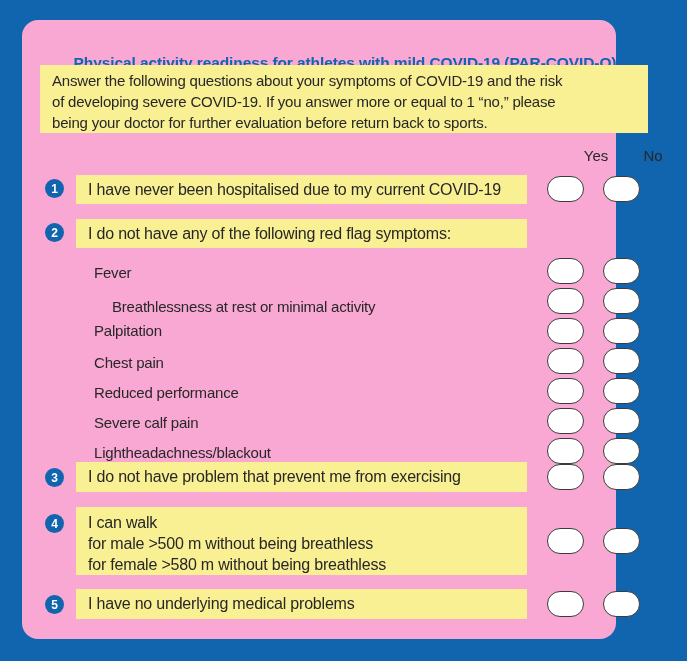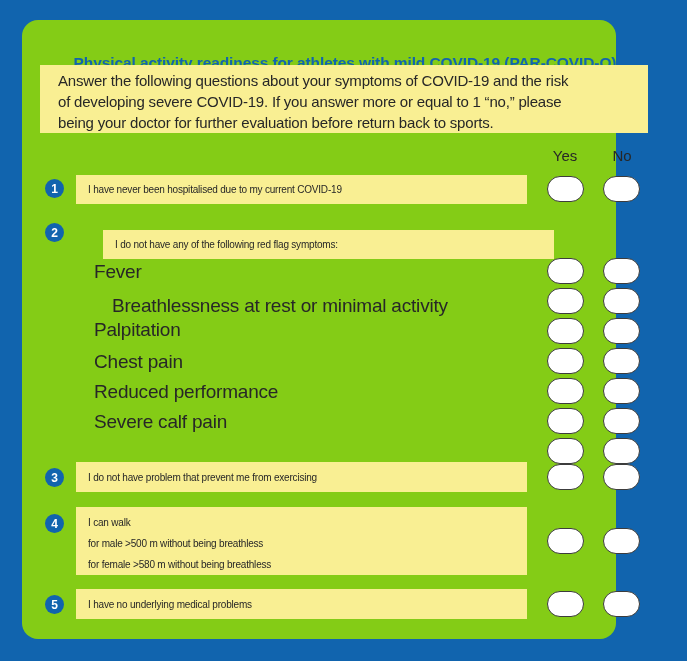--- a/index.html
+++ b/index.html
@@ -8,85 +8,86 @@
     font-family: "Liberation Sans", "DejaVu Sans", sans-serif;
     background: #1164AE;
     position: relative;
     overflow: hidden;
     color: #272727;
   }
   .card {
     position: absolute;
     left: 22px; top: 20px;
     width: 594px; height: 619px;
-    background: #84cc16;
+    background: #f9a8d4;
     border-radius: 16px;
   }
   .title {
     position: absolute;
     left: 0; top: 34px;
     width: 646px;
     text-align: center;
     font-size: 15.5px;
     font-weight: bold;
     color: #1164AE;
     letter-spacing: -0.1px;
   }
   .intro {
     position: absolute;
     left: 18px; top: 45px;      
     width: 608px; height: 68px;
     background: #F9EF93;
-    padding: 5px 12px 0 18px;
+    padding: 5px 12px 0 12px;
     font-size: 15px;
     line-height: 21px;
     letter-spacing: -0.2px;
   }
   .col-label {
     position: absolute;
     top: 127px;                  
     width: 40px;
     text-align: center;
     font-size: 15px;
+    margin-left: 31px;
   }
   .qnum {
     position: absolute;
     width: 19px; height: 19px;
     border-radius: 50%;
     background: #1164AE;
     color: #ffffff;
     font-size: 12px;
     font-weight: bold;
     display: flex;
     align-items: center;
     justify-content: center;
     left: 23px;                  
   }
   .qbox {
     position: absolute;
     left: 54px;                  
     width: 451px;
     background: #F9EF93;
-    font-size: 10px;
+    font-size: 16px;
     letter-spacing: -0.2px;
     display: flex;
     align-items: center;
     padding: 0 12px;
   }
   .qbox.multiline {
     display: block;
     padding-top: 5px;
     line-height: 21px;
   }
   .symptom {
     position: absolute;
     left: 72px;                  
     width: 430px;
     height: 28px;
-    font-size: 19px;
+    font-size: 15px;
     letter-spacing: -0.2px;
     display: flex;
     align-items: center;
   }
   .oval {
     position: absolute;
     width: 37px; height: 26px;
     border: 1.6px solid #3c3c3c;
     border-radius: 13px;
     background: #ffffff;
@@ -110,21 +111,21 @@
 
   <div class="col-label" style="left:523px;">Yes</div>
   <div class="col-label" style="left:580px;">No</div>
 
   <div class="qnum" style="top:159px;">1</div>
   <div class="qbox" style="top:155px;height:29px;">I have never been hospitalised due to my current COVID-19</div>
   <div class="oval yes" style="top:156px;"></div>
   <div class="oval no" style="top:156px;"></div>
 
   <div class="qnum" style="top:203px;">2</div>
-  <div class="qbox" style="top:210px;height:29px;margin-left:27px;">I do not have any of the following red flag symptoms:</div>
+  <div class="qbox" style="top:199px;height:29px;">I do not have any of the following red flag symptoms:</div>
 
   <div class="symptom" style="top:238px;">Fever</div>
   <div class="oval yes" style="top:238px;"></div>
   <div class="oval no" style="top:238px;"></div>
 
   <div class="symptom" style="top:272px;margin-left:18px;">Breathlessness at rest or minimal activity</div>
   <div class="oval yes" style="top:268px;"></div>
   <div class="oval no" style="top:268px;"></div>
 
   <div class="symptom" style="top:296px;">Palpitation</div>
@@ -136,20 +137,21 @@
   <div class="oval no" style="top:328px;"></div>
 
   <div class="symptom" style="top:358px;">Reduced performance</div>
   <div class="oval yes" style="top:358px;"></div>
   <div class="oval no" style="top:358px;"></div>
 
   <div class="symptom" style="top:388px;">Severe calf pain</div>
   <div class="oval yes" style="top:388px;"></div>
   <div class="oval no" style="top:388px;"></div>
 
+  <div class="symptom" style="top:418px;">Lightheadachness/blackout</div>
   <div class="oval yes" style="top:418px;"></div>
   <div class="oval no" style="top:418px;"></div>
 
   <div class="qnum" style="top:448px;">3</div>
   <div class="qbox" style="top:442px;height:30px;">I do not have problem that prevent me from exercising</div>
   <div class="oval yes" style="top:444px;"></div>
   <div class="oval no" style="top:444px;"></div>
 
   <div class="qnum" style="top:494px;">4</div>
   <div class="qbox multiline" style="top:487px;height:68px;">

